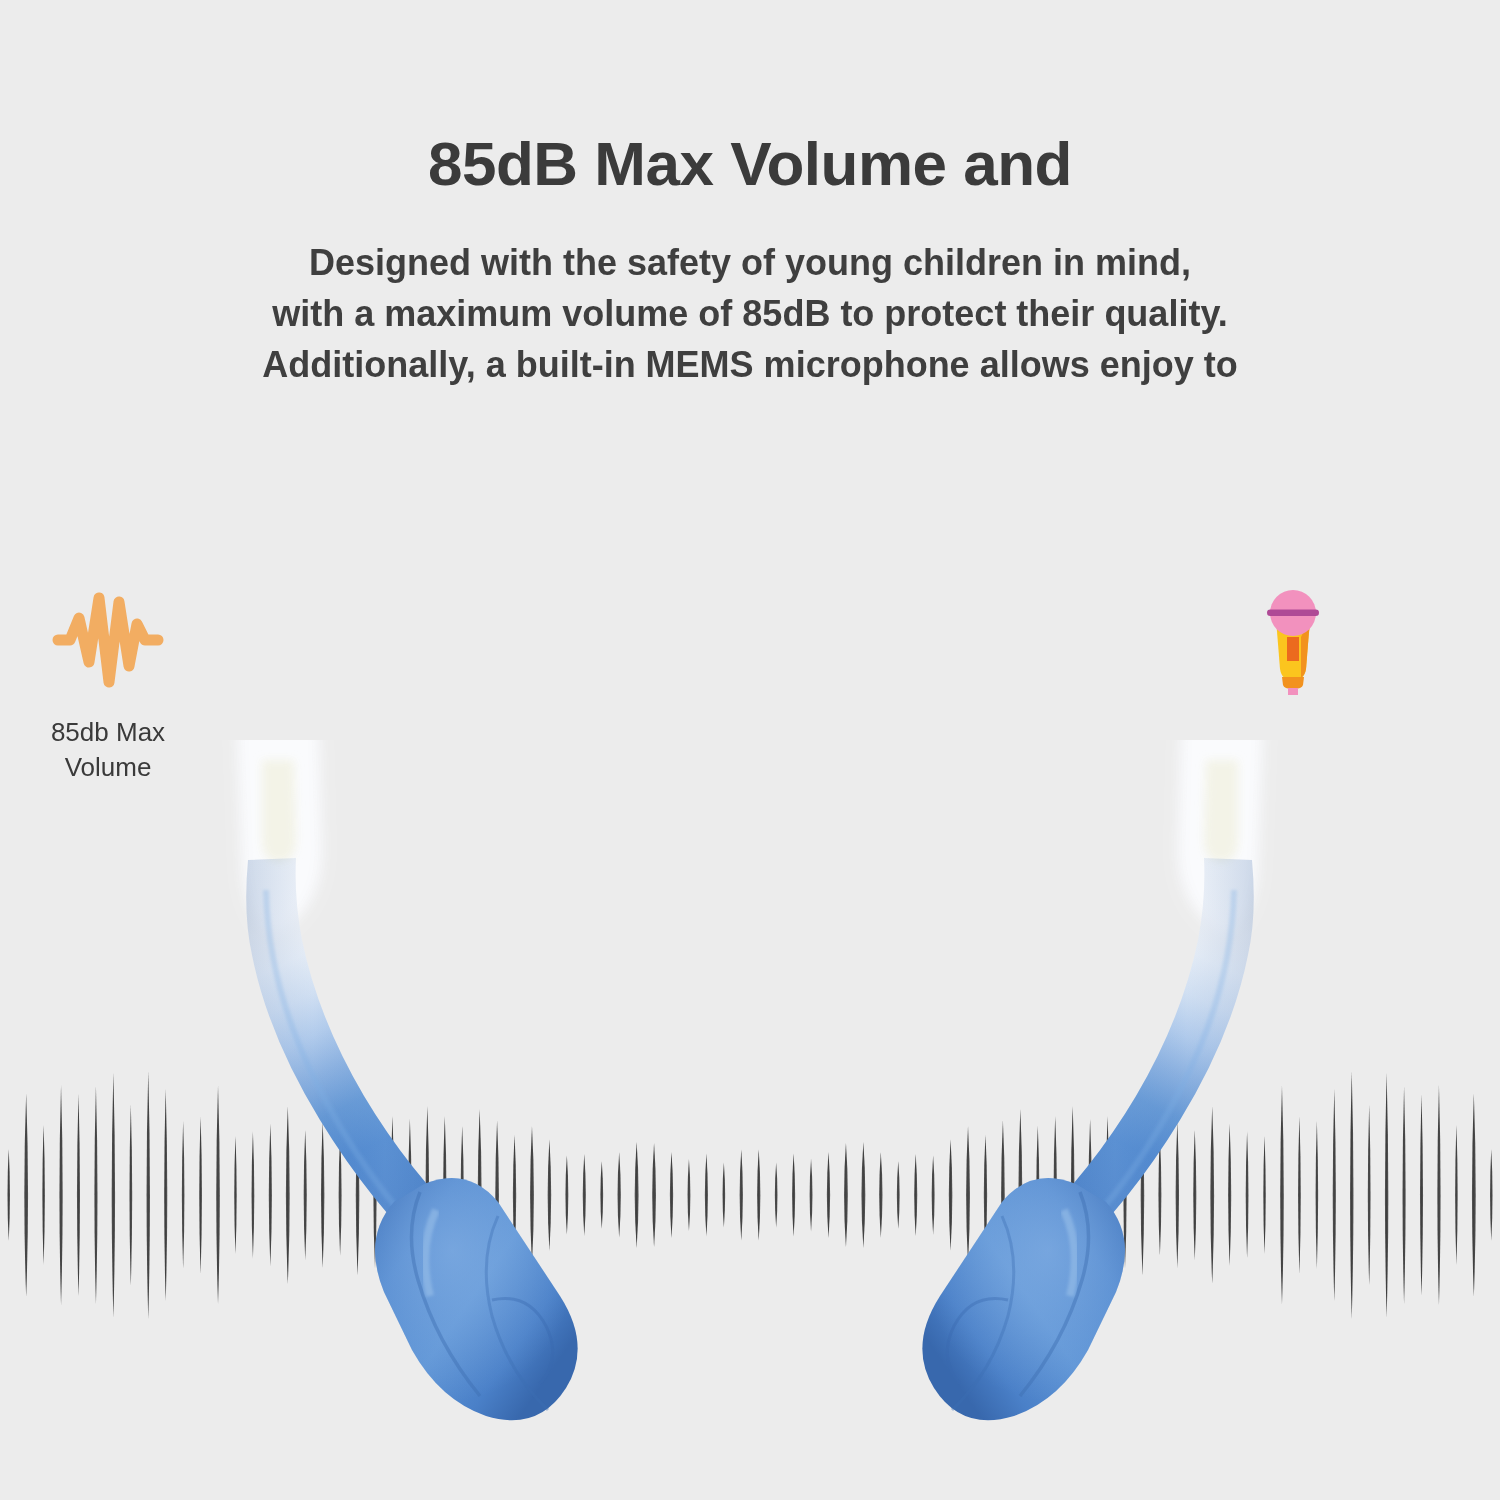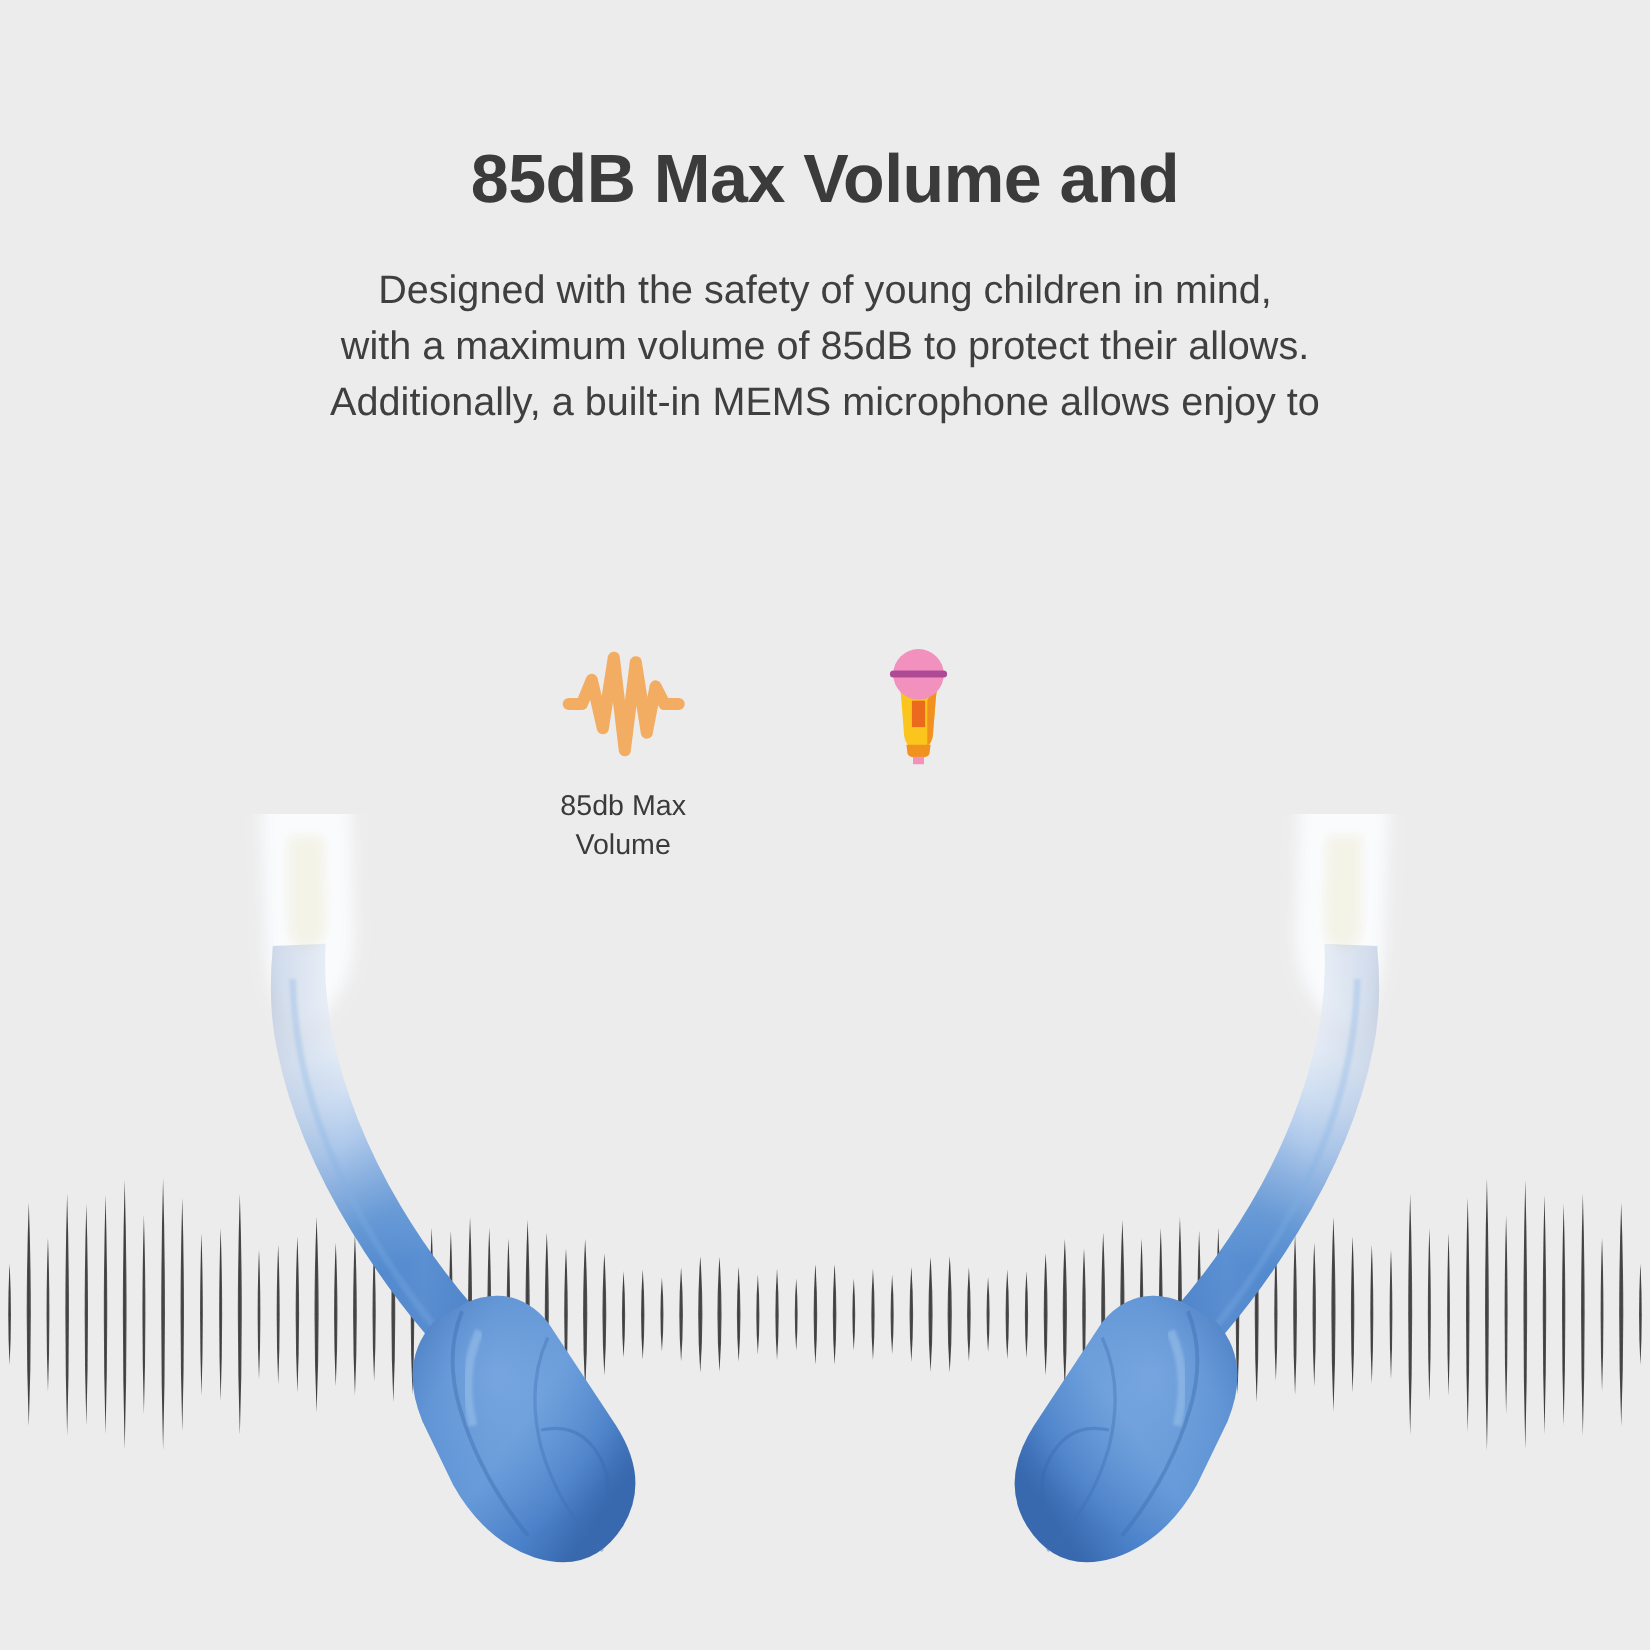--- a/index.html
+++ b/index.html
@@ -24,33 +24,33 @@
     font-size:62px;
     font-weight:700;
     line-height:1.17;
     letter-spacing:-0.5px;
     color:#3b3b3b;
   }
   .headline .ln{ display:block; }
   .subcopy{
     margin-top:36px;
     font-size:36px;
-    font-weight:400;
+    font-weight:700;
     line-height:1.42;
     color:#3f3f3f;
   }
   .subcopy .ln{ display:block; }
 
   
   .features{
     position:absolute;
     top:585px; left:0;
     width:1401px;
     display:flex;
-    justify-content:center;
+    justify-content:space-between;
     align-items:flex-start;
     gap:52px;
     z-index:6;
   }
   .feature{
     width:216px;
     display:flex;
     flex-direction:column;
     align-items:center;
   }
@@ -339,21 +339,21 @@
     </g>
   </svg>
 </div>
 
 <div class="text-block">
   <h1 class="headline">
     <span class="ln">85dB Max Volume and</span>
   </h1>
   <p class="subcopy">
     <span class="ln">Designed with the safety of young children in mind,</span>
-    <span class="ln">with a maximum volume of 85dB to protect their allows.</span>
+    <span class="ln">with a maximum volume of 85dB to protect their quality.</span>
     <span class="ln">Additionally, a built-in MEMS microphone allows enjoy to</span>
   </p>
 </div>
 
 <div class="features">
 
   <div class="feature">
     <div class="feature-icon">
       <svg width="118" height="104" viewBox="0 0 118 104" xmlns="http://www.w3.org/2000/svg">
         <polyline points="9,52 21,52 30,30 40,74 50,10 60,94 70,14 80,78 88,36 96,52 109,52" fill="none" stroke="#f2ad62" stroke-width="11" stroke-linecap="round" stroke-linejoin="round"></polyline>

